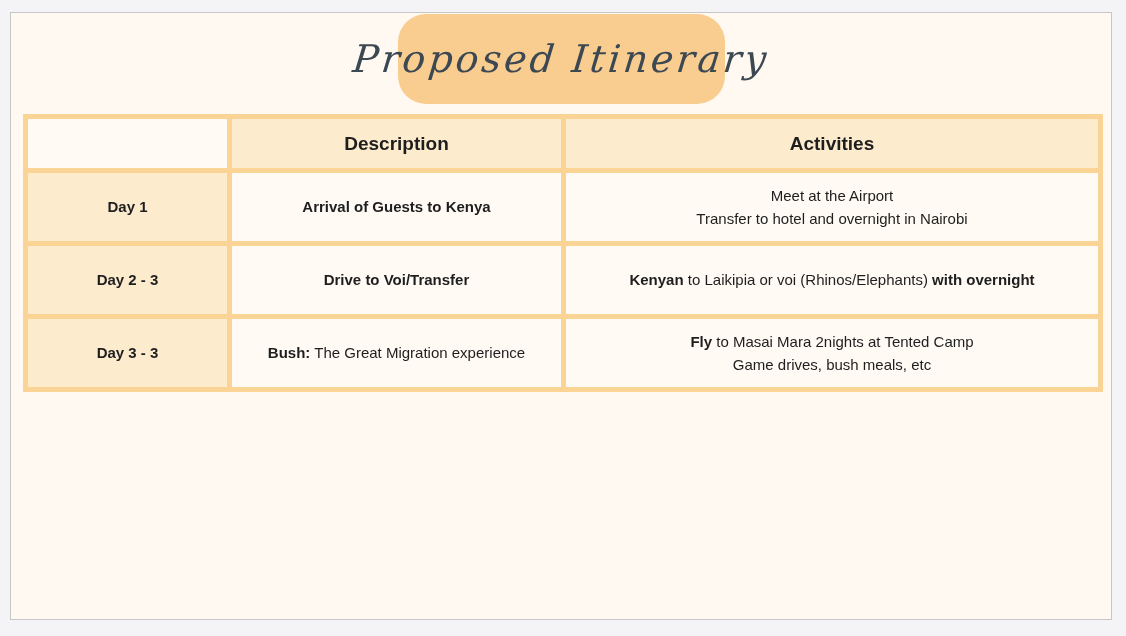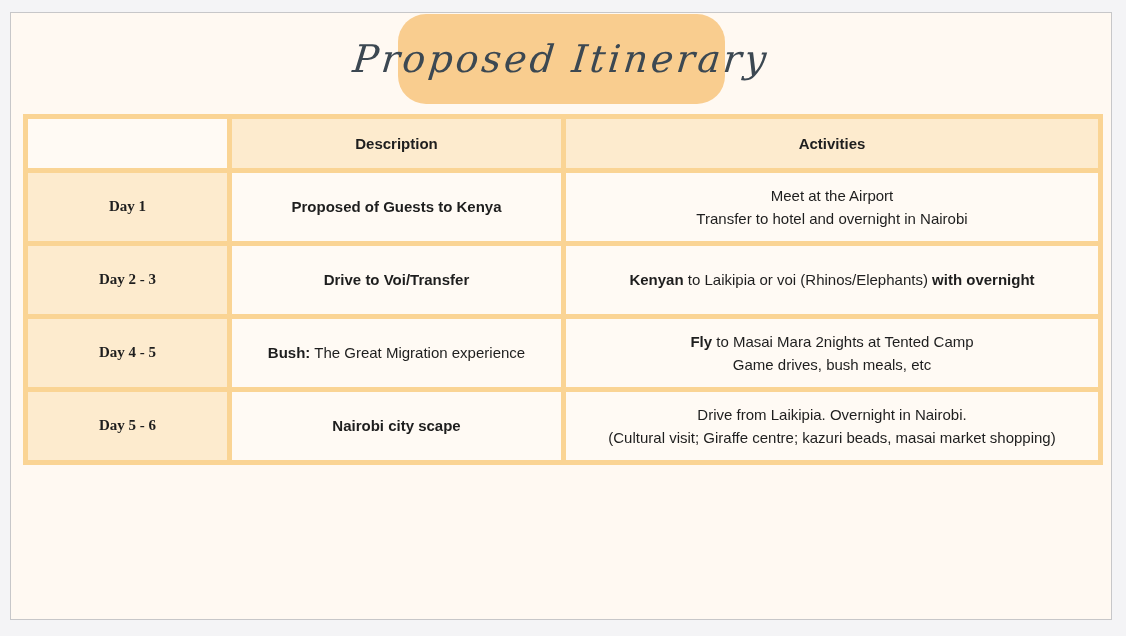--- a/index.html
+++ b/index.html
@@ -46,25 +46,25 @@
   .col-day  { width: 204px; }
   .col-desc { width: 334px; }
   table.itinerary th, table.itinerary td {
     border: 5px solid var(--table-border, #FAD494);
     text-align: center;
     vertical-align: middle;
     font-size: 15px;
     line-height: 1.55;
     padding: 4px 8px;
   }
-  table.itinerary thead th { height: 54px; font-weight: bold; font-size: 15px; }
+  table.itinerary thead th { height: 54px; font-weight: bold; font-size: 19px; }
   table.itinerary tbody td { height: 73px; }
   .cell-peach { background: var(--cell-peach, #FDEBCE); }
   .cell-cream { background: var(--cell-cream, #FFFAF4); }
-  td.day-cell { font-weight: bold; font-family: Liberation Serif, serif; }
+  td.day-cell { font-weight: bold; }
   td.description-cell { font-weight: bold; }
   td.description-cell .n, span.n { font-weight: normal; }
   span.b { font-weight: bold; }
   .line { display: block; }
 </style>
 </head>
 <body>
 
 <div class="card">
 
@@ -82,57 +82,47 @@
       <tr>
         <th class="cell-cream"></th>
         <th class="cell-peach">Description</th>
         <th class="cell-peach">Activities</th>
       </tr>
     </thead>
     <tbody>
   <tr>
     <td class="cell-peach day-cell">Day 1</td>
     <td class="cell-cream description-cell">
-            <div class="line"><span class="b">Proposed of Guests to Kenya</span></div>
+            <div class="line"><span class="b">Arrival of Guests to Kenya</span></div>
           </td>
     <td class="cell-cream activities-cell">
             <div class="line"><span class="n">Meet at the Airport</span></div>
             <div class="line"><span class="n">Transfer to hotel and overnight in Nairobi</span></div>
           </td>
   </tr>
 
   <tr>
     <td class="cell-peach day-cell">Day 2 - 3</td>
     <td class="cell-cream description-cell">
             <div class="line"><span class="b">Drive to Voi/Transfer</span></div>
           </td>
     <td class="cell-cream activities-cell">
             <div class="line"><span class="b">Kenyan</span><span class="n"> to Laikipia or voi (Rhinos/Elephants) </span><span class="b">with overnight</span></div>
           </td>
   </tr>
 
   <tr>
-    <td class="cell-peach day-cell">Day 4 - 5</td>
+    <td class="cell-peach day-cell">Day 3 - 3</td>
     <td class="cell-cream description-cell">
             <div class="line"><span class="b">Bush:</span><span class="n"> The Great Migration experience</span></div>
           </td>
     <td class="cell-cream activities-cell">
             <div class="line"><span class="b">Fly</span><span class="n"> to Masai Mara 2nights at Tented Camp</span></div>
             <div class="line"><span class="n">Game drives, bush meals, etc</span></div>
           </td>
   </tr>
 
-  <tr>
-    <td class="cell-peach day-cell">Day 5 - 6</td>
-    <td class="cell-cream description-cell">
-            <div class="line"><span class="b">Nairobi city scape</span></div>
-          </td>
-    <td class="cell-cream activities-cell">
-            <div class="line"><span class="n">Drive from Laikipia. Overnight in Nairobi.</span></div>
-            <div class="line"><span class="n">(Cultural visit; Giraffe centre; kazuri beads, masai market shopping)</span></div>
-          </td>
-  </tr>
 
 
 </tbody>
   </table>
 
 </div>
 
 </body></html>

